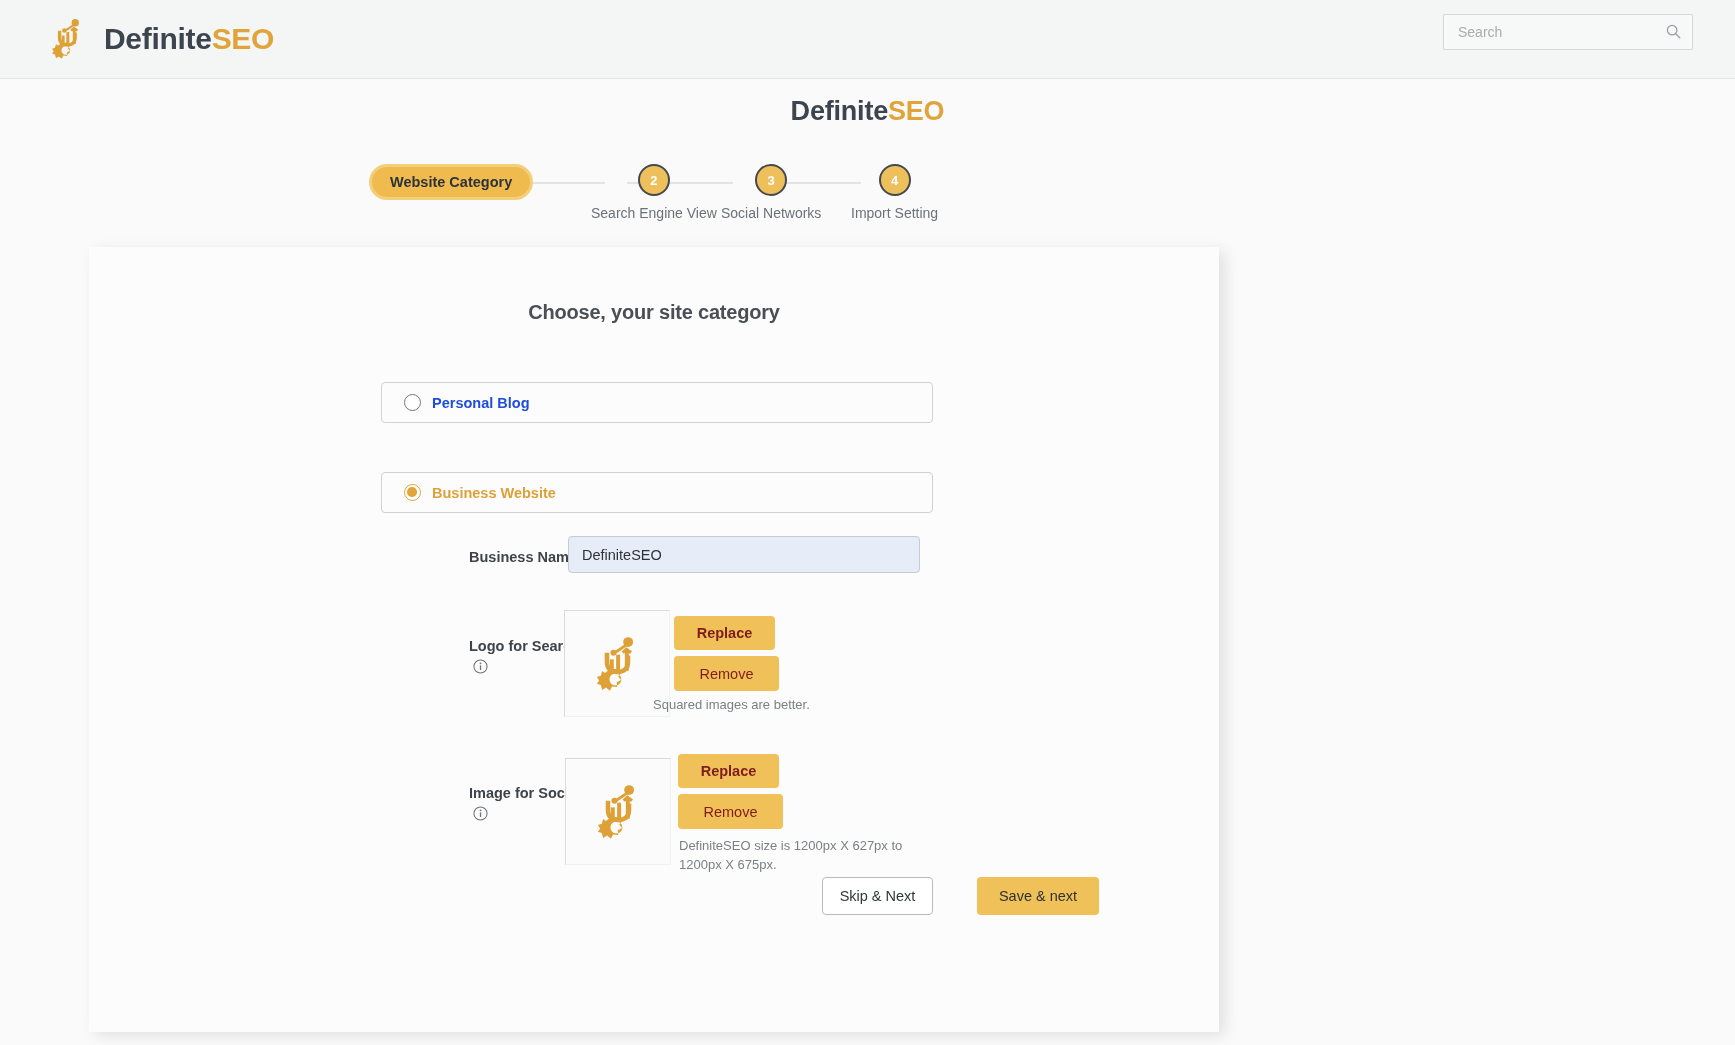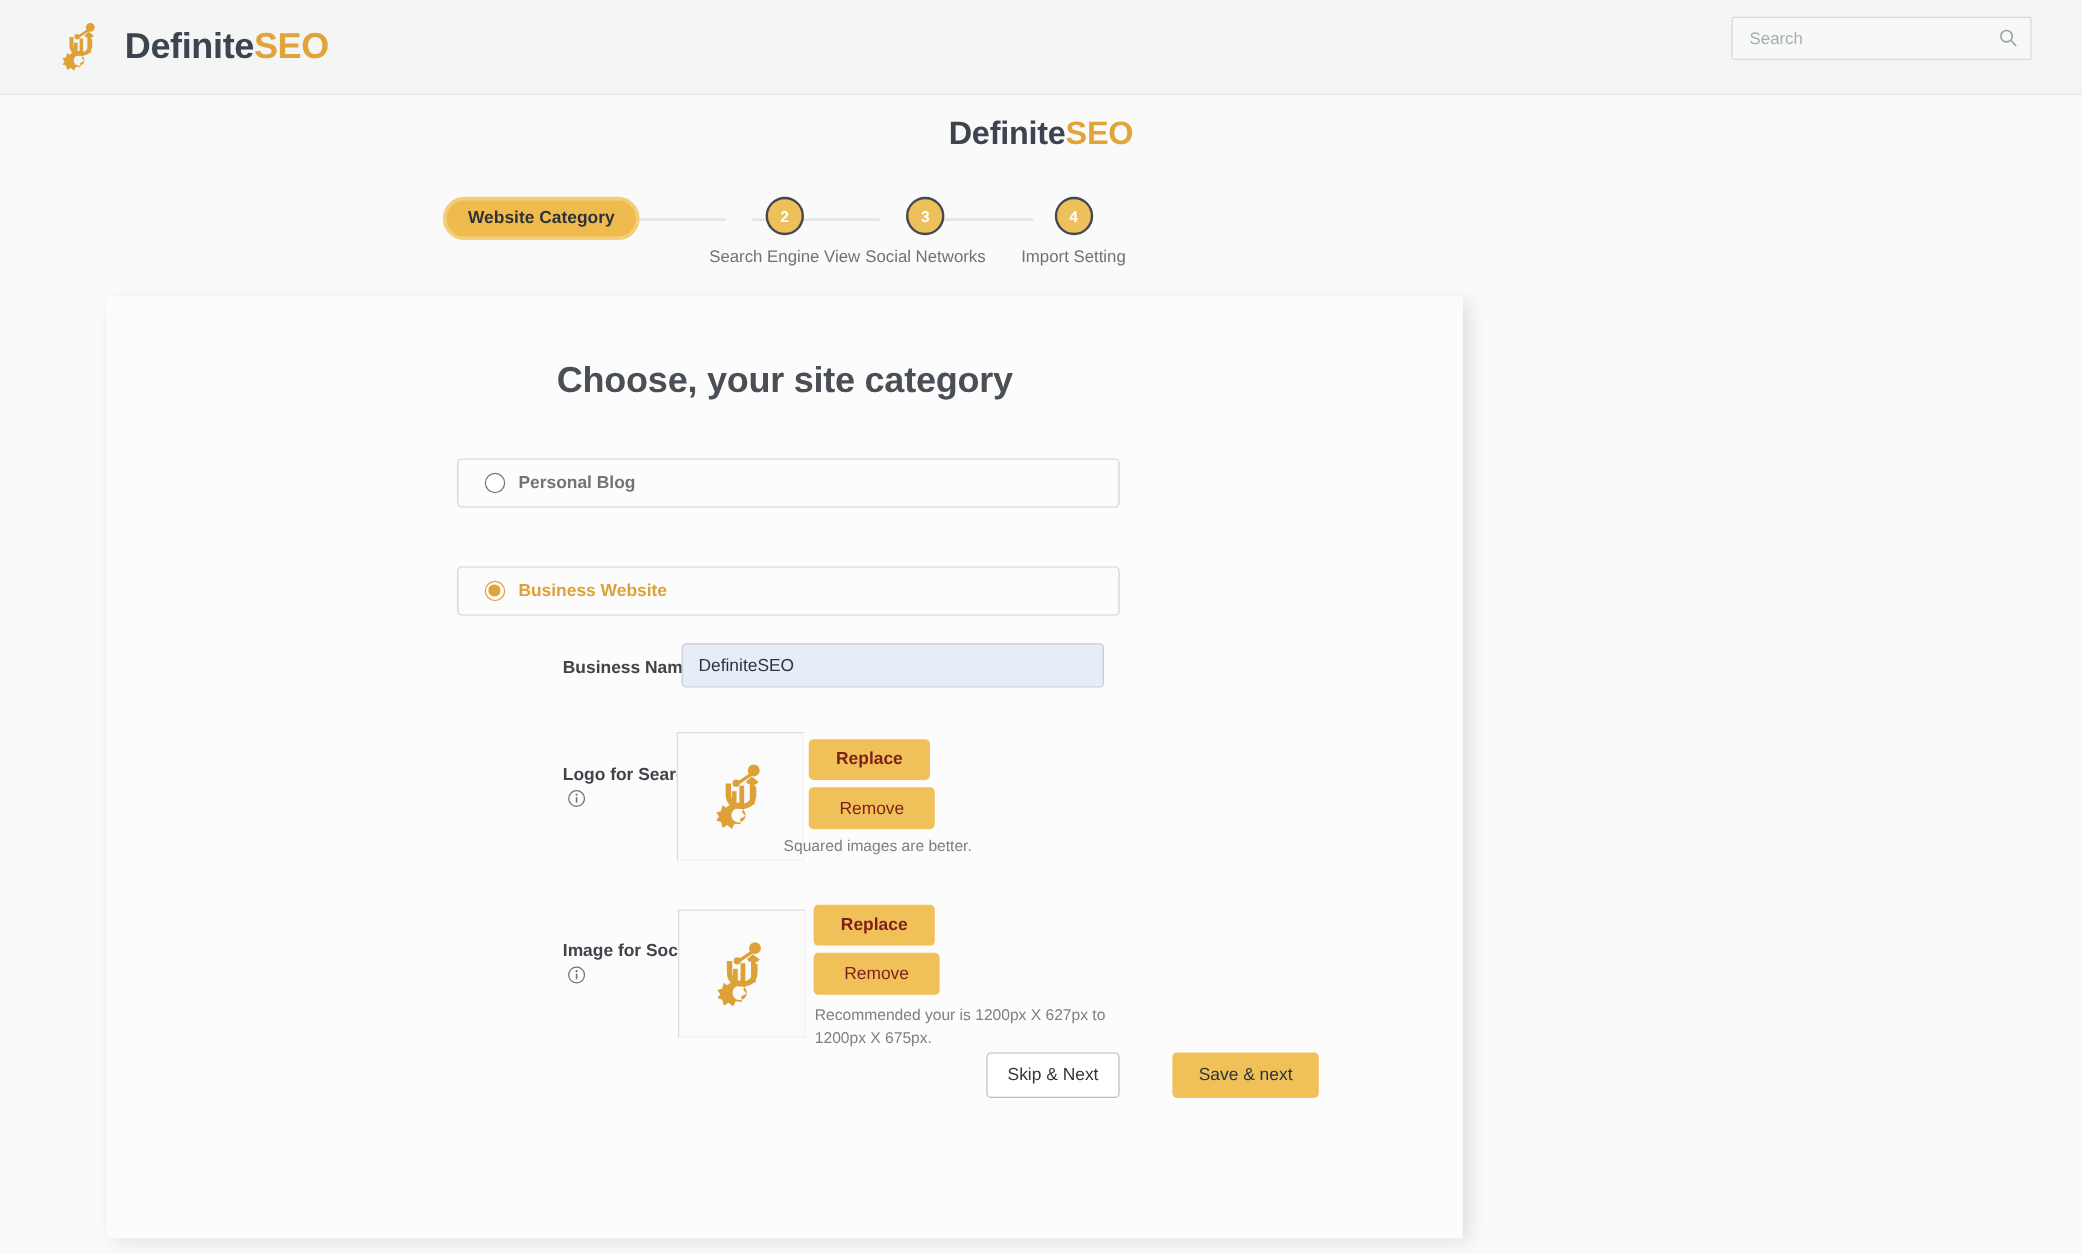--- a/index.html
+++ b/index.html
@@ -102,21 +102,21 @@
   
   .card {
     position: absolute; left: 89px; top: 247px;
     width: 1130px; height: 785px;
     background: #fcfcfc;
     box-shadow: 6px 4px 14px rgba(0,0,0,0.10);
   }
   .card-title {
     position: absolute; left: 0; top: 54px; width: 100%;
     text-align: center;
-    font-size: 30px; font-weight: bold; color: #4a4f55;
+    font-size: 20px; font-weight: bold; color: #4a4f55;
     letter-spacing: -0.2px;
   }
 
   
   .opt {
     position: absolute; left: 292px;
     width: 552px; height: 41px;
     border: 1px solid #cfd1d2; border-radius: 4px;
     display: flex; align-items: center;
     padding-left: 22px;
@@ -130,21 +130,21 @@
     position: relative;
   }
   .radio.on { border-color: #e0a43a; }
   .radio.on::after {
     content: ""; position: absolute;
     left: 2.3px; top: 2.3px; width: 9.5px; height: 9.5px;
     border-radius: 50%; background: #e0a43a;
   }
   .opt-label {
     margin-left: 11px;
-    font-size: 14.5px; font-weight: bold; color: #737373;
+    font-size: 14.5px; font-weight: bold; color: #1d4ed8;
   }
   .opt-label.sel { color: #dda137; }
 
   
   .row-label {
     position: absolute; left: 380px;
     font-size: 14.5px; font-weight: bold; color: #3f444a;
     width: 200px; line-height: 20px;
   }
   .info-icon {
@@ -357,17 +357,17 @@
         <path d="M41.6 14.6l-4.9 4.4 2.3 2.5 1.1-1v18.4h4.1V20.6l1 1.1 2.4-2.6z"></path>
         <circle cx="43.5" cy="9.4" r="5.1"></circle>
         <circle cx="28.3" cy="20.3" r="3.1"></circle>
         <path d="M28.9 19.2l12.8-8.6 1.6 2.4-12.8 8.6z"></path>
         <path d="M33.4 37c-8.2 0-12.5 3.1-13.9 4.4l-2.8-2.3-1.4 5.1-4.1 1.3 2.4 3.5-2.4 3.4 4.1 1.3 1.4 5.2 4-2.6 4 3.3 2.2-4.5 5.4.6-.6-4.9 4.6-2.2-3.1-3.7 3.1-3.6-4.5-2.2.7-5zM30.4 54c-3.4 0-6.1-2.7-6.1-6.1s2.7-6.1 6.1-6.1 6.1 2.7 6.1 6.1-2.7 6.1-6.1 6.1z"></path>
       </g>
     </svg>
   </div>
   <button class="btn-amber bold rep2">Replace</button>
   <button class="btn-amber rem2">Remove</button>
-  <div class="hint h2">Recommended your is 1200px X 627px to 1200px X 675px.</div>
+  <div class="hint h2">DefiniteSEO size is 1200px X 627px to 1200px X 675px.</div>
 
   <button class="btn-skip">Skip &amp; Next</button>
   <button class="btn-save">Save &amp; next</button>
 </div>
 
 </body></html>

